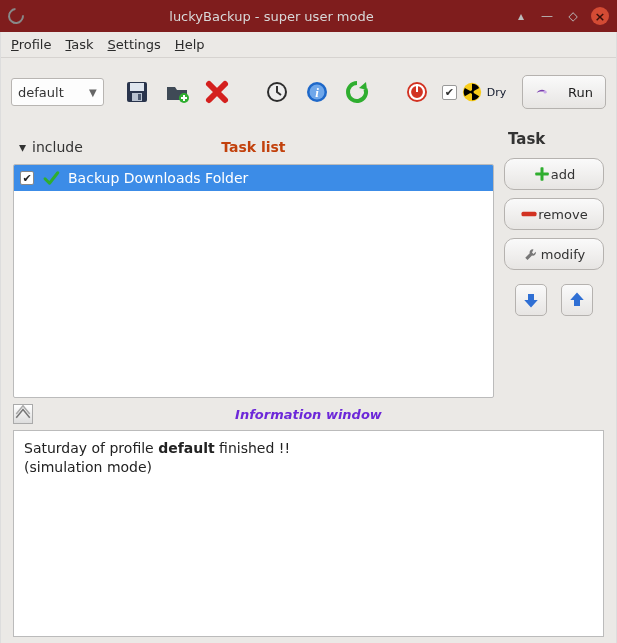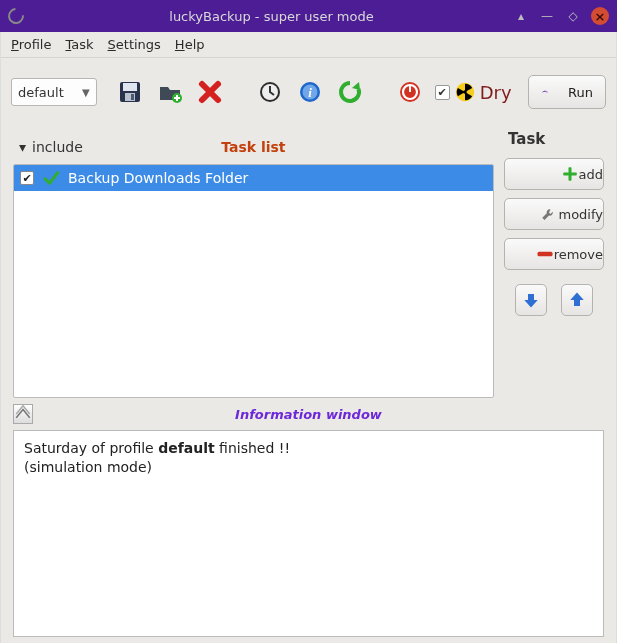--- a/index.html
+++ b/index.html
@@ -6,21 +6,21 @@
   body {
     font-family: "DejaVu Sans", "Liberation Sans", Arial, sans-serif;
     font-size: 13px;
     background: #3f3f3f;
     width: 617px;
     height: 643px;
     color: #222;
   }
   .titlebar {
     height: 20px;
-    background: #4c1d95;
+    background: #7f1d1d;
     display: flex;
     align-items: center;
     color: #ddd;
     padding: 16px 8px;
     user-select: none;
   }
   .title-left-icon {
     width:16px; height:16px;
     border:2px solid #888; border-radius:50%;
     border-top-color:transparent;
@@ -70,21 +70,21 @@
   .tool-icons { display:flex; gap:6px; align-items:center; margin-left:8px;}
   .tool-icon { width:34px; height:34px; display:flex;align-items:center;justify-content:center; cursor:pointer;}
   .divider { width:14px; }
   .dry-group { display:flex; align-items:center; gap:4px; margin-left:auto;}
   .checkbox {
     width:15px;height:15px;border:1px solid #999;background:#fff;border-radius:2px;
     display:flex;align-items:center;justify-content:center;font-size:11px;color:#333;
     cursor:pointer;
   }
   .rad-icon { width:22px;height:22px; }
-  .dry-label { color:#7f1d1d; font-size:18px;}
+  .dry-label { color:#0f172a; font-size:11px;}
   .run-btn {
     height:34px;
     min-width:78px;
     border:1px solid #b5b2af;
     border-radius:5px;
     background:linear-gradient(#fafafa,#e7e5e3);
     display:flex;align-items:center;gap:20px;
     padding:0 12px;
     cursor:pointer;
     margin-left:8px;
@@ -99,25 +99,25 @@
   .top-panel {
     display:flex;
     gap:10px;
     height:268px;
   }
   .task-left { flex:1; display:flex; flex-direction:column;}
   .task-right { width:100px; display:flex; flex-direction:column; }
   .task-right-title { font-weight:bold; color:#333; padding:0 0 6px 4px; font-size:15px;}
   .task-btn {
     border:1px solid #b5b2af;
-    border-radius:5px;
+    border-radius:10px;
     background:linear-gradient(#fafafa,#e7e5e3);
     height:32px;
     margin:4px 0;
-    display:flex;align-items:center;justify-content:flex-end;
+    display:flex;align-items:center;justify-content:center;
     cursor:pointer;
     font-size:13px;
     color:#333;
   }
   .udbtns { display:flex; gap:14px; justify-content:center; margin-top:10px;}
   .udbtn { width:32px;height:32px;border:1px solid #b5b2af;border-radius:5px;background:linear-gradient(#fafafa,#e7e5e3);display:flex;align-items:center;justify-content:center;cursor:pointer;}
   .list-header { display:flex; align-items:center; height:34px;}
   .include { display:flex;align-items:center;gap:6px; color:#333; font-size:14px; padding-left:6px;}
   .listtitle { flex:1; text-align:center; font-weight:bold; color:#c2410c; font-size:14px;}
   .list {
@@ -283,30 +283,30 @@
       <div class="task-right">
         <div class="task-right-title">Task</div>
         <div class="task-btn">
           <svg width="18" height="18" viewBox="0 0 24 24">
               <rect x="10" y="3" width="4" height="18" rx="1" fill="#2fae2f"></rect>
               <rect x="3" y="10" width="18" height="4" rx="1" fill="#2fae2f"></rect>
             </svg>
           <span>add</span>
         </div>
         <div class="task-btn">
+          <svg width="18" height="10" viewBox="0 0 24 10">
+              <rect x="2" y="2" width="20" height="6" rx="2" fill="#d23222"></rect>
+            </svg>
+          <span>remove</span>
+        </div>
+        <div class="task-btn">
           <svg width="18" height="18" viewBox="0 0 24 24">
               <path d="M14 6a4 4 0 0 0-5 5l-6 6 3 3 6-6a4 4 0 0 0 5-5l-3 3-2-2z" fill="#777"></path>
             </svg>
           <span>modify</span>
-        </div>
-        <div class="task-btn">
-          <svg width="18" height="10" viewBox="0 0 24 10">
-              <rect x="2" y="2" width="20" height="6" rx="2" fill="#d23222"></rect>
-            </svg>
-          <span>remove</span>
         </div>
         <div class="udbtns">
           <div class="udbtn">
             <svg width="18" height="18" viewBox="0 0 24 24">
                 <path d="M8 4h8v8h5L12 22 3 12h5z" fill="#2f6fd4"></path>
               </svg>
           </div>
           <div class="udbtn">
             <svg width="18" height="18" viewBox="0 0 24 24">
                 <path d="M8 20h8v-8h5L12 2 3 12h5z" fill="#2f6fd4"></path>

